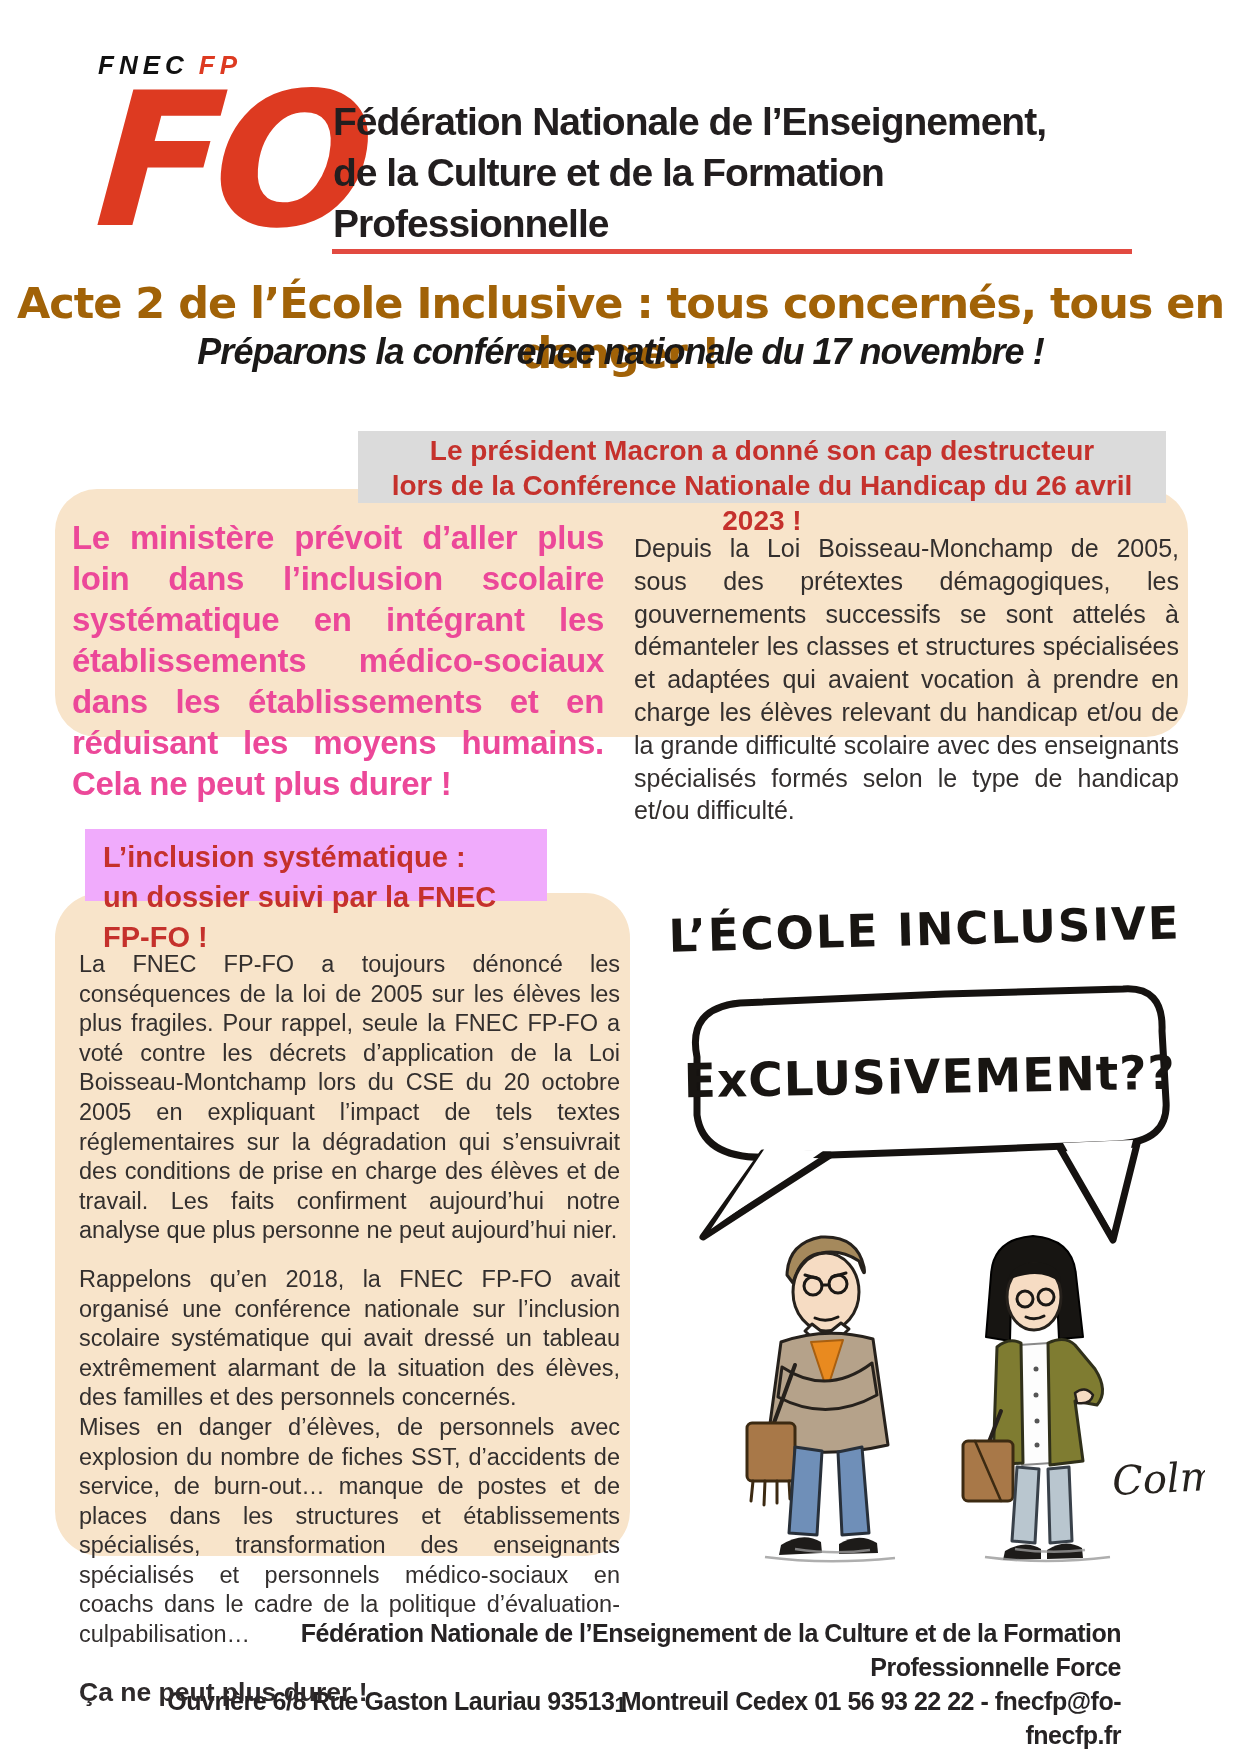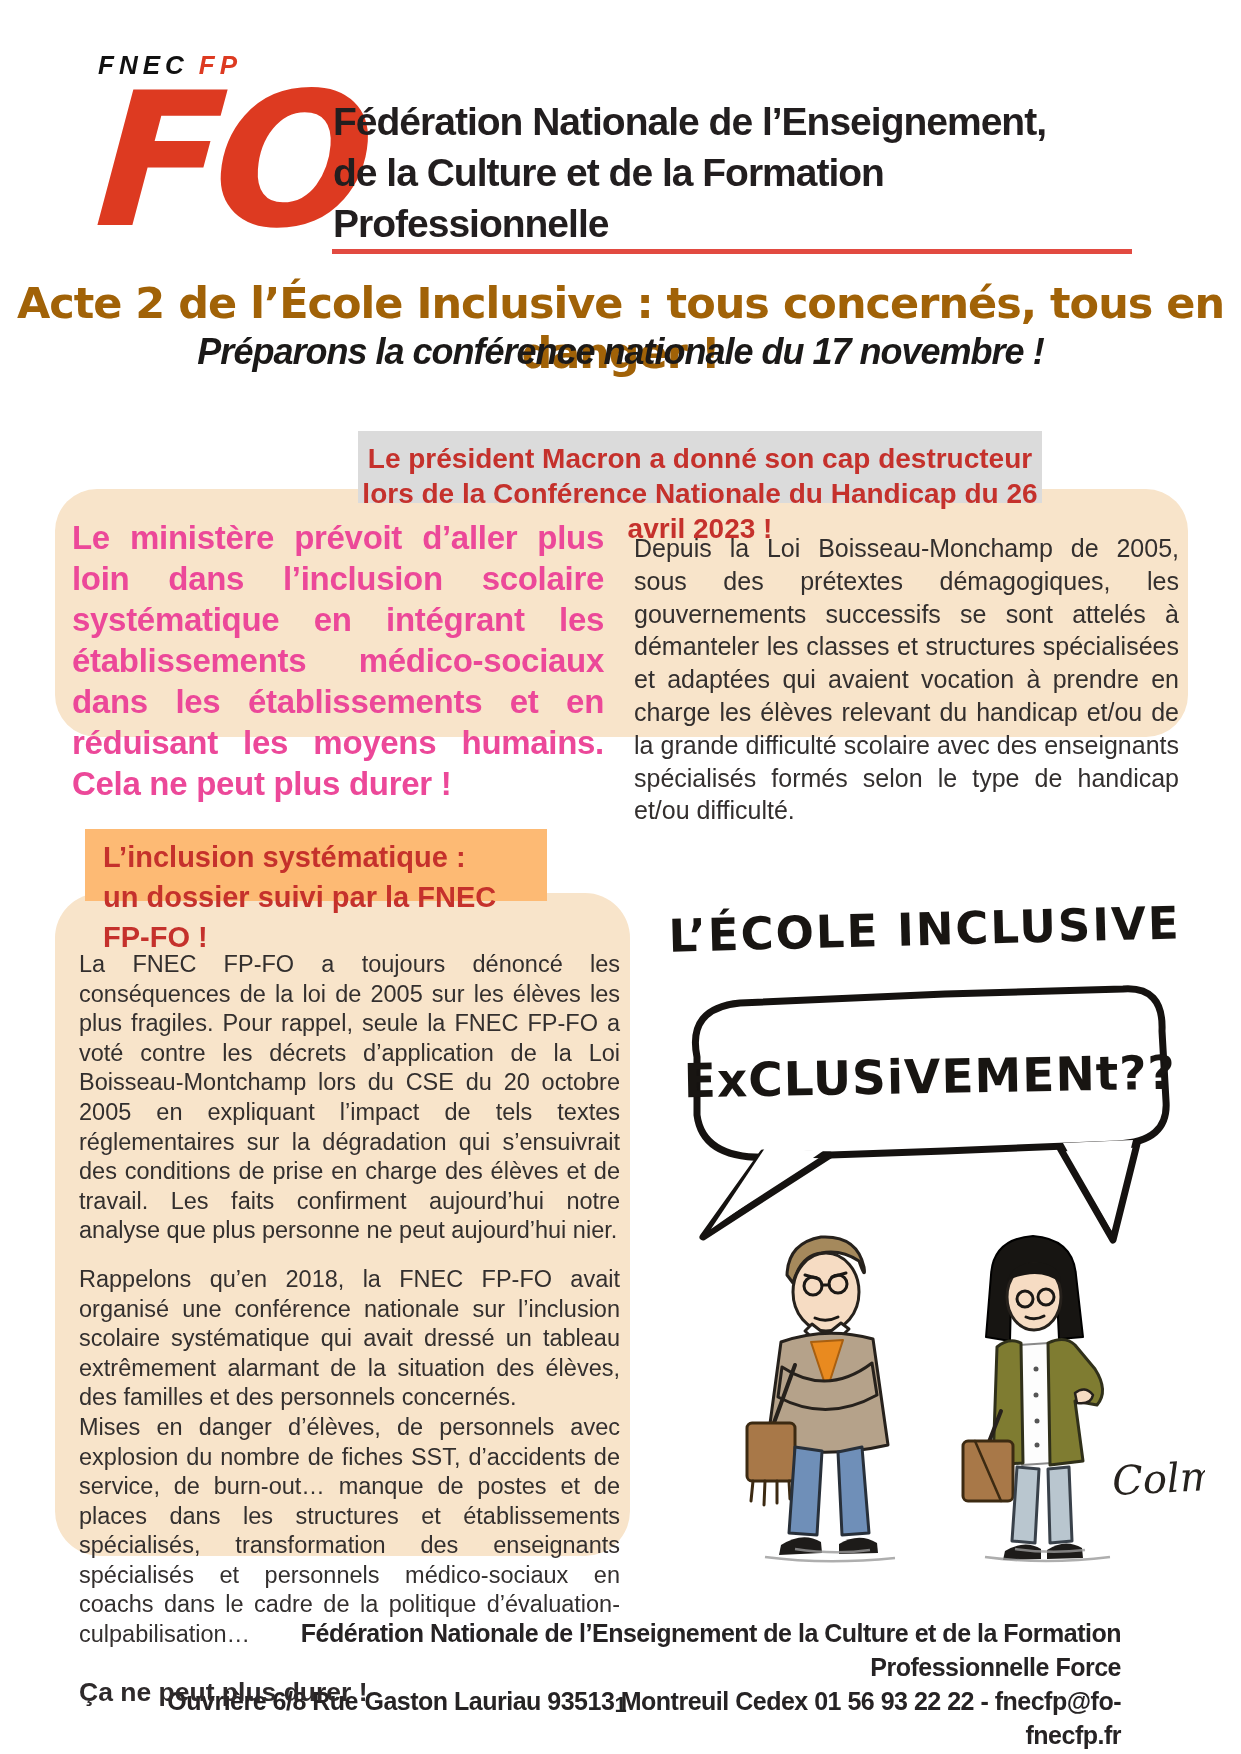--- a/index.html
+++ b/index.html
@@ -30,43 +30,43 @@
     text-align:center; font-size:43px; font-weight:800; color:#a16207;
     font-family:"DejaVu Sans", sans-serif; letter-spacing:-1px;
   }
   .subhead{
     position:absolute; left:0; top:331px; width:100%; margin:0;
     text-align:center; font-size:36px; font-weight:bold; font-style:italic;
     color:#1b1918; letter-spacing:-1px;
   }
   
   .banner{
-    position:absolute; left:358px; top:431px; width:684px; height:72px;
+    position:absolute; left:358px; top:431px; width:808px; height:72px;
     background:#dbdbdb; z-index:3; text-align:center;
     font-weight:bold; font-size:28px; line-height:35px; color:#c5312c;
-    padding-top:10px; box-sizing:border-box;
+    padding-top:2px; box-sizing:border-box;
   }
   
   .intro-box{
     position:absolute; left:55px; top:489px; width:1133px; height:248px;
     background:#f8e4ca; border-radius:42px; z-index:1;
   }
   .intro-left{
     position:absolute; left:72px; top:517px; width:532px; z-index:2;
     font-weight:bold; font-size:33px; line-height:41px; text-align:justify;
     color:#ec4899; letter-spacing:-0.3px;
   }
   .intro-right{
     position:absolute; left:634px; top:532px; width:545px; z-index:2;
     font-size:25px; line-height:32.8px; text-align:justify; color:#332f2e;
   }
   
   .section-heading{
     position:absolute; left:85px; top:829px; width:462px; height:72px;
-    background:#fdba74; z-index:3; box-sizing:border-box; padding:8px 0 0 18px;
+    background:#f0abfc; z-index:3; box-sizing:border-box; padding:8px 0 0 18px;
     font-weight:bold; font-size:29px; line-height:40px; color:#c5312c;
   }
   .dossier-box{
     position:absolute; left:55px; top:893px; width:575px; height:663px;
     background:#f8e4ca; border-radius:45px; z-index:1; box-sizing:border-box;
     padding:57px 10px 0 24px;
   }
   .dossier-box p{
     margin:0; font-size:23.5px; line-height:29.6px; text-align:justify; color:#332f2e;
   }

